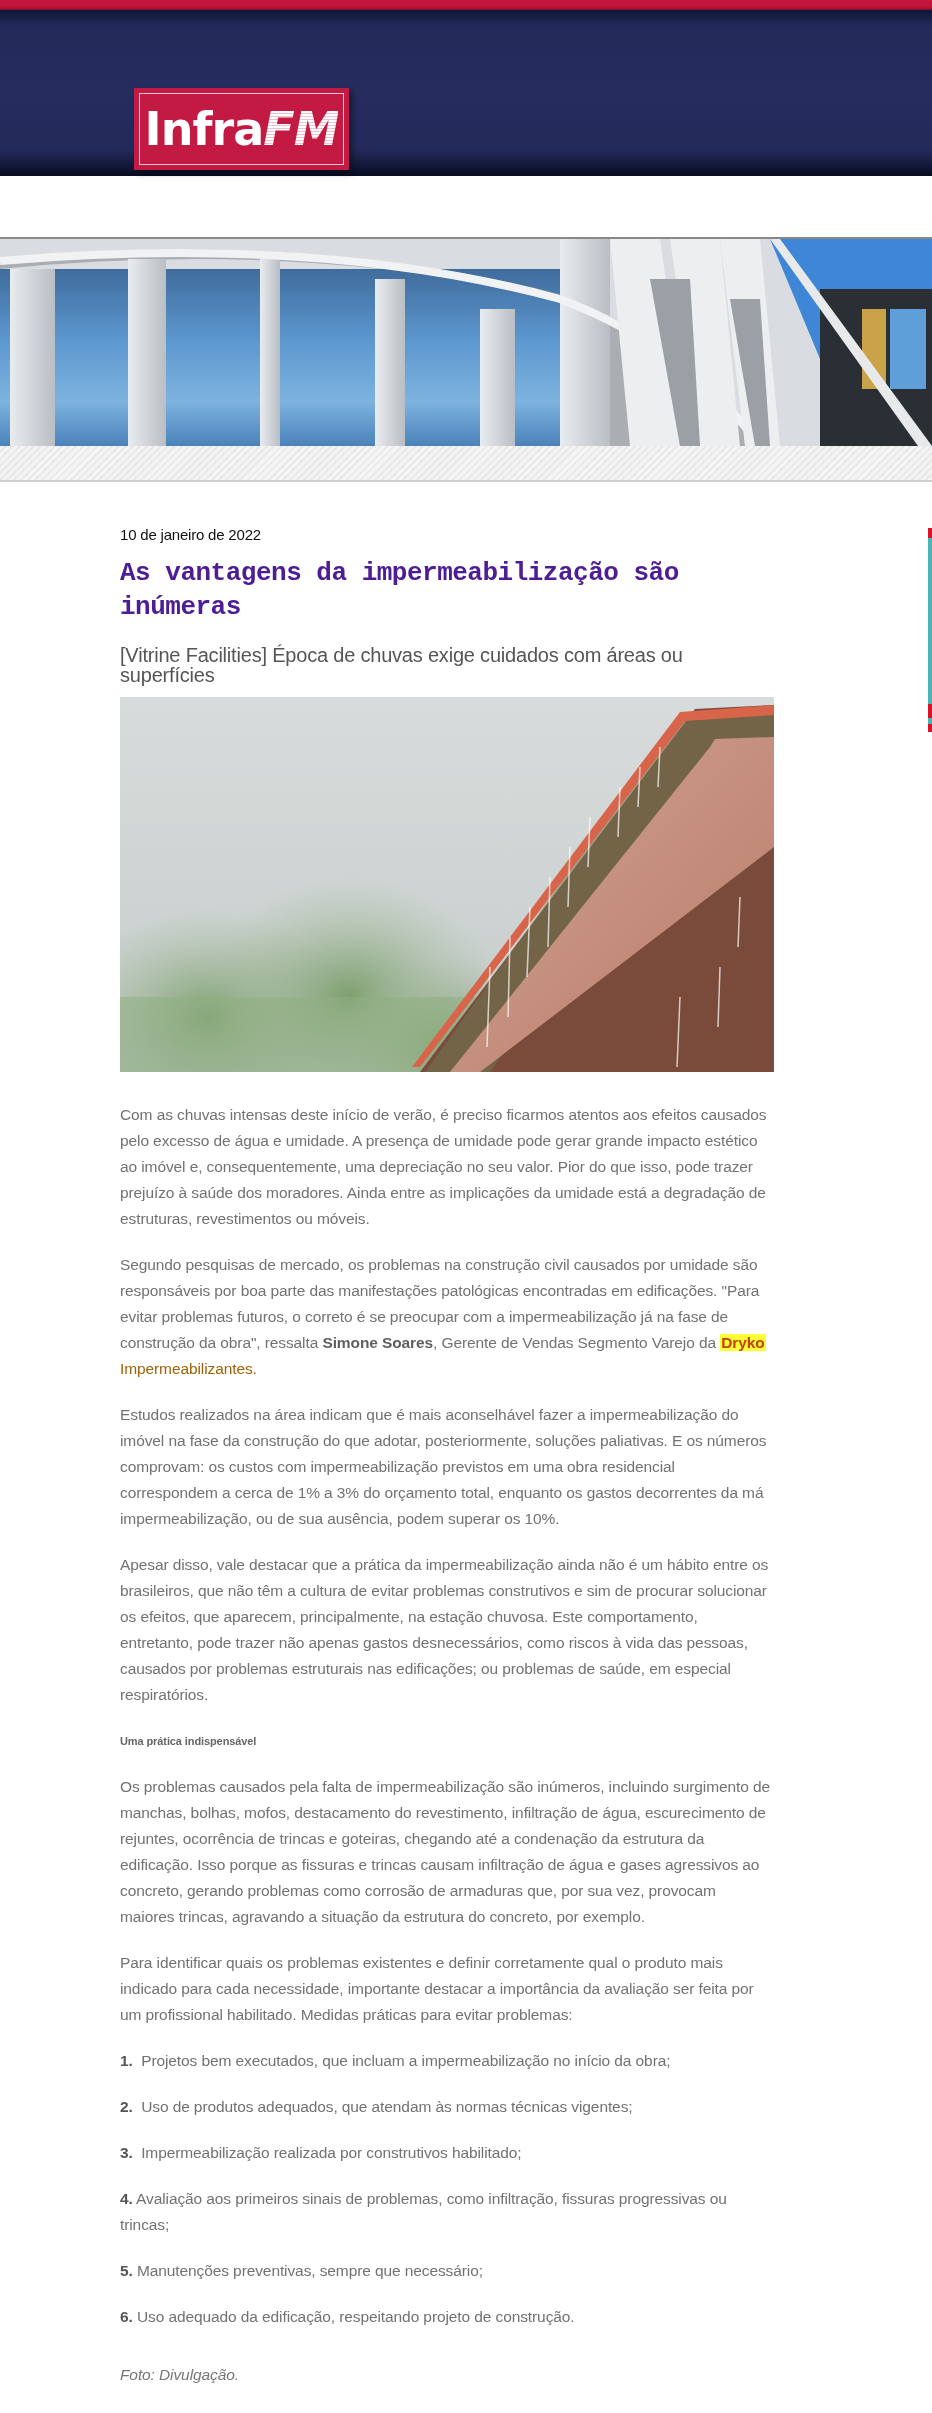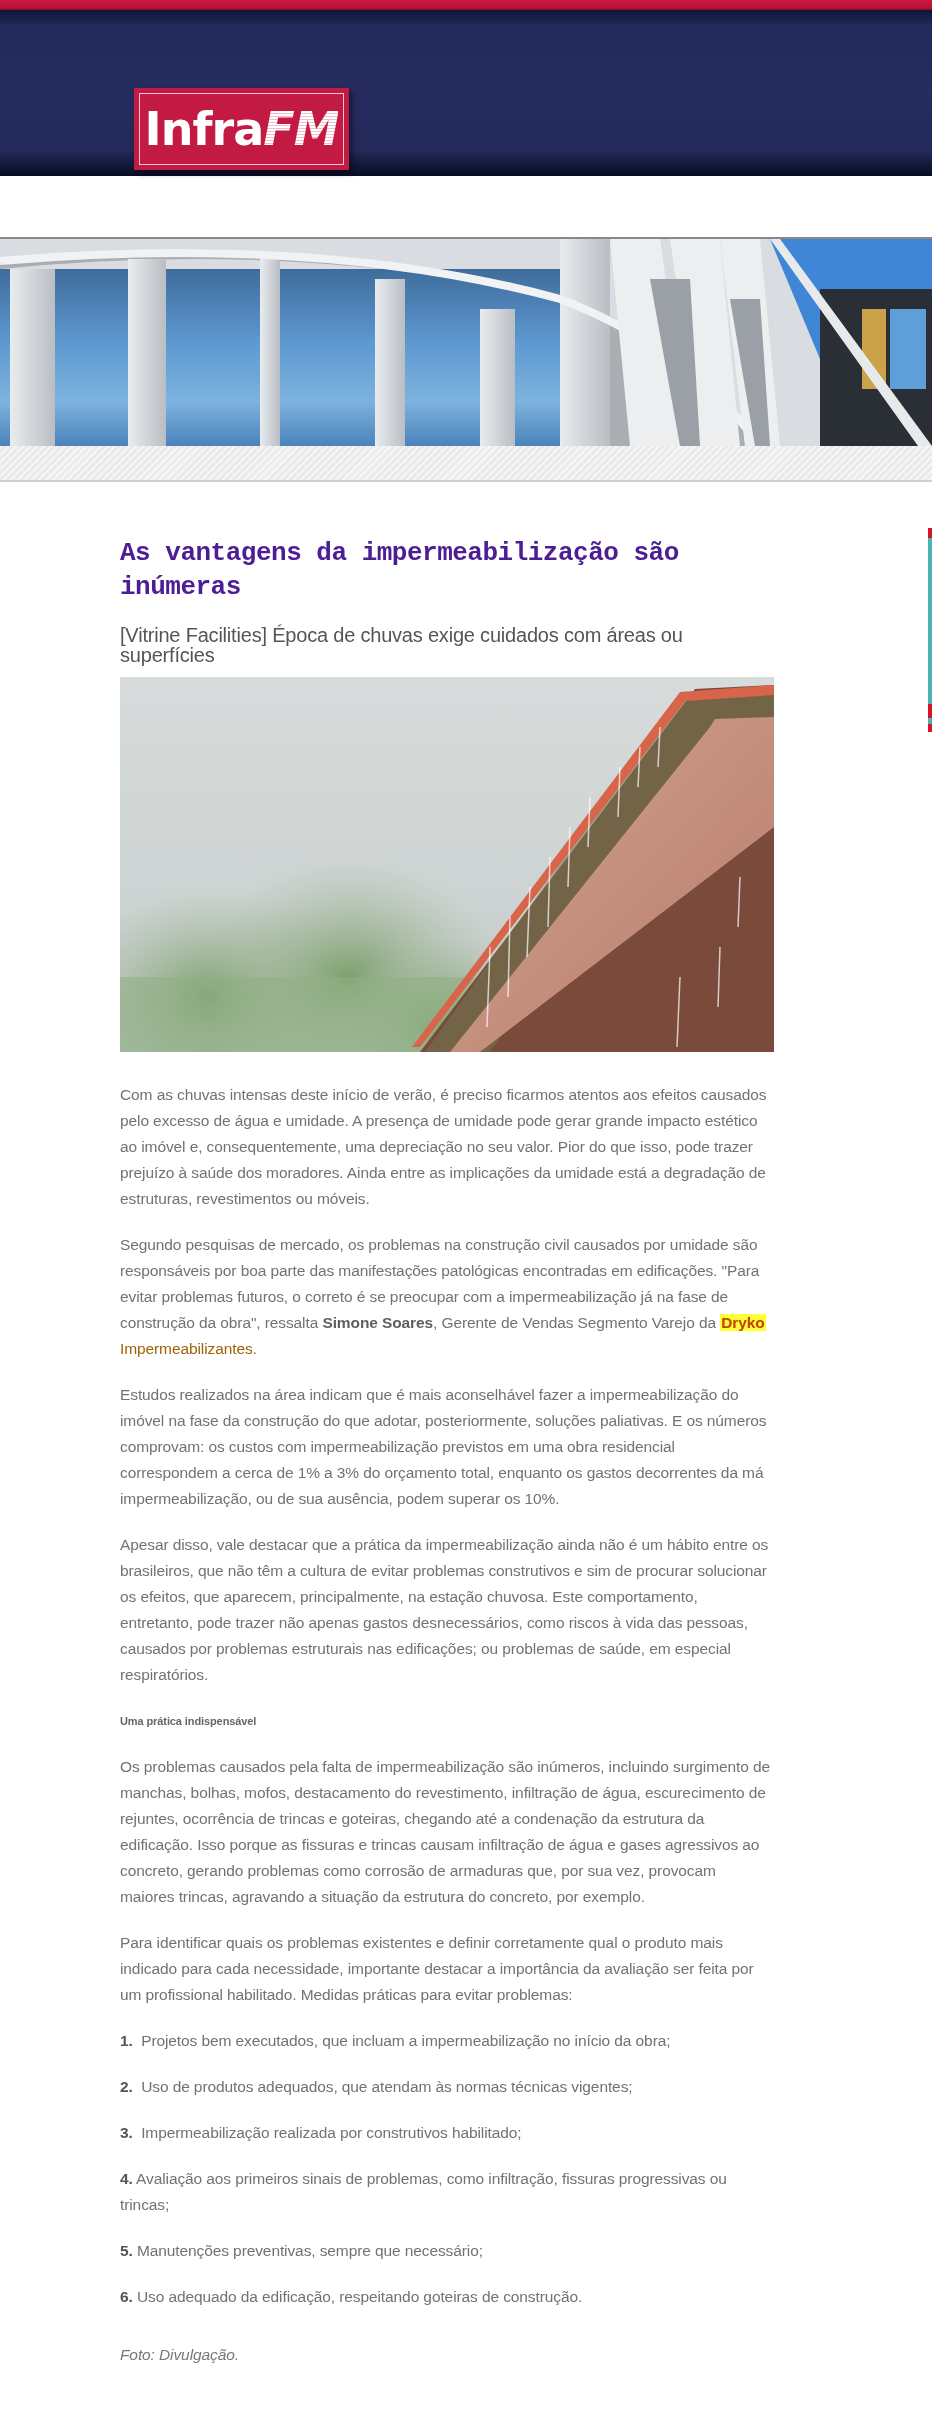--- a/index.html
+++ b/index.html
@@ -113,20 +113,21 @@
     <rect x="862" y="70" width="24" height="80" fill="#c9a24a"></rect>
     <rect x="890" y="70" width="36" height="80" fill="#5e9fd9"></rect>
     <polygon points="770,0 780,0 932,207 918,207" fill="#e7e9eb"></polygon>
   </svg>
 </div>
 <div class="stripes"></div>
 
 <div class="side-ad"></div>
 
 <main class="article">
+  <div class="date">10 de janeiro de 2022</div>
   <h1 class="title">As vantagens da impermeabilização são inúmeras</h1>
   <div class="subtitle">[Vitrine Facilities] Época de chuvas exige cuidados com áreas ou superfícies</div>
 
   <div class="hero">
     <svg width="654" height="375" viewBox="0 0 654 375">
       <defs>
         <linearGradient id="sky" x1="0" y1="0" x2="0" y2="1">
           <stop offset="0" stop-color="#d7dbdb"></stop>
           <stop offset="0.6" stop-color="#cdd3d2"></stop>
           <stop offset="1" stop-color="#b9c5bf"></stop>
@@ -173,17 +174,17 @@
     <p>Apesar disso, vale destacar que a prática da impermeabilização ainda não é um hábito entre os brasileiros, que não têm a cultura de evitar problemas construtivos e sim de procurar solucionar os efeitos, que aparecem, principalmente, na estação chuvosa. Este comportamento, entretanto, pode trazer não apenas gastos desnecessários, como riscos à vida das pessoas, causados por problemas estruturais nas edificações; ou problemas de saúde, em especial respiratórios.</p>
     <h3>Uma prática indispensável</h3>
     <p>Os problemas causados pela falta de impermeabilização são inúmeros, incluindo surgimento de manchas, bolhas, mofos, destacamento do revestimento, infiltração de água, escurecimento de rejuntes, ocorrência de trincas e goteiras, chegando até a condenação da estrutura da edificação. Isso porque as fissuras e trincas causam infiltração de água e gases agressivos ao concreto, gerando problemas como corrosão de armaduras que, por sua vez, provocam maiores trincas, agravando a situação da estrutura do concreto, por exemplo.</p>
     <p>Para identificar quais os problemas existentes e definir corretamente qual o produto mais indicado para cada necessidade, importante destacar a importância da avaliação ser feita por um profissional habilitado. Medidas práticas para evitar problemas:</p>
 
     <div class="li"><span class="num">1.</span>&nbsp; <span>Projetos bem executados, que incluam a impermeabilização no início da obra;</span></div>
     <div class="li"><span class="num">2.</span>&nbsp; <span>Uso de produtos adequados, que atendam às normas técnicas vigentes;</span></div>
     <div class="li"><span class="num">3.</span>&nbsp; <span>Impermeabilização realizada por construtivos habilitado;</span></div>
     <div class="li"><span class="num">4.</span> <span>Avaliação aos primeiros sinais de problemas, como infiltração, fissuras progressivas ou trincas;</span></div>
     <div class="li"><span class="num">5.</span> <span>Manutenções preventivas, sempre que necessário;</span></div>
-    <div class="li"><span class="num">6.</span> <span>Uso adequado da edificação, respeitando goteiras de construção.</span></div>
+    <div class="li"><span class="num">6.</span> <span>Uso adequado da edificação, respeitando projeto de construção.</span></div>
 
     <p class="caption">Foto: Divulgação.</p>
   </div>
 </main>
 
 </body></html>

